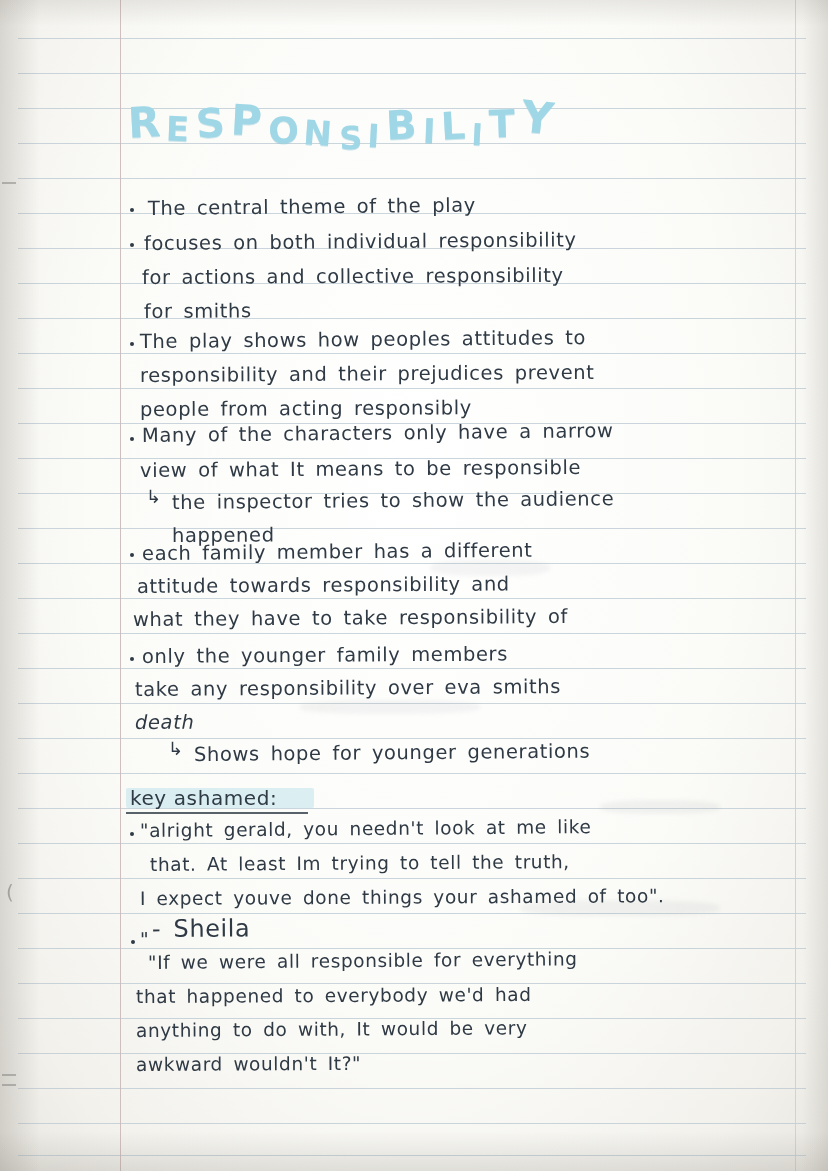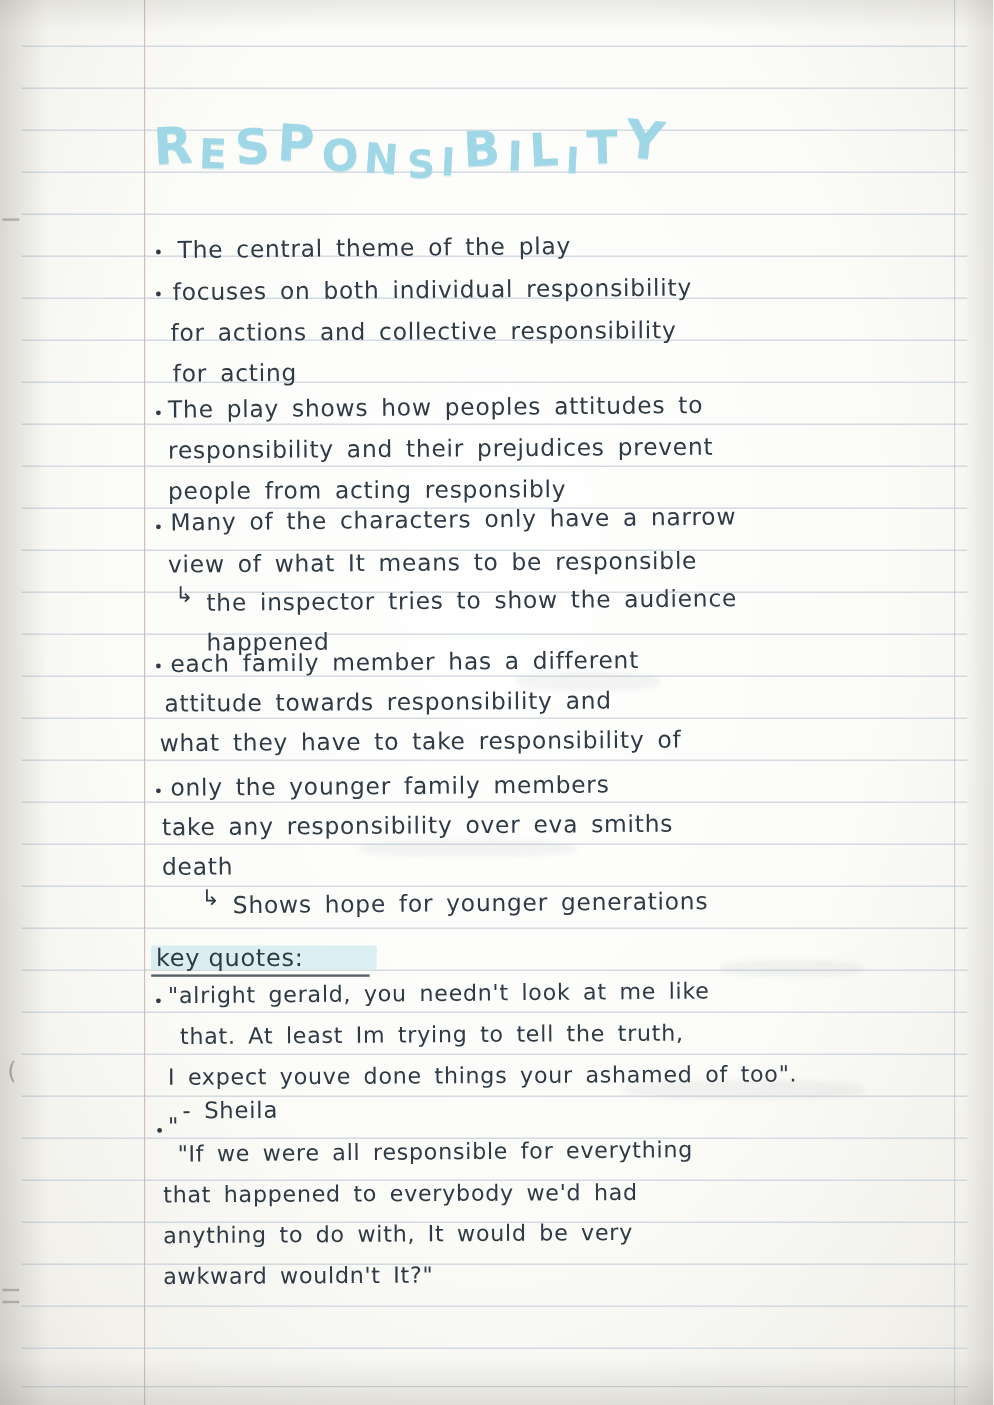--- a/index.html
+++ b/index.html
@@ -250,21 +250,21 @@
   </div>
 
   <div class="ink">
 
     <div class="bullet" style="left:130px; top:208px;"></div>
     <div class="hw" style="left:148px; top:197px; transform:rotate(-0.6deg);">The central theme of the play</div>
 
     <div class="bullet" style="left:130px; top:243px;"></div>
     <div class="hw" style="left:144px; top:232px; transform:rotate(-0.5deg);">focuses on both individual responsibility</div>
     <div class="hw" style="left:142px; top:266px; transform:rotate(-0.3deg);">for actions and collective responsibility</div>
-    <div class="hw" style="left:144px; top:300px; transform:rotate(-0.4deg);">for acting</div>
+    <div class="hw" style="left:144px; top:300px; transform:rotate(-0.4deg);">for smiths</div>
 
     <div class="bullet" style="left:130px; top:342px;"></div>
     <div class="hw" style="left:140px; top:330px; transform:rotate(-0.5deg);">The play shows how peoples attitudes to</div>
     <div class="hw" style="left:140px; top:364px; transform:rotate(-0.4deg);">responsibility and their prejudices prevent</div>
     <div class="hw" style="left:140px; top:398px; transform:rotate(-0.3deg);">people from acting responsibly</div>
 
     <div class="bullet" style="left:130px; top:437px;"></div>
     <div class="hw" style="left:142px; top:424px; transform:rotate(-0.6deg);">Many of the characters only have a narrow</div>
     <div class="hw" style="left:140px; top:459px; transform:rotate(-0.4deg);">view of what It means to be responsible</div>
 
@@ -273,34 +273,34 @@
     <div class="hw" style="left:172px; top:524px; transform:rotate(-0.3deg);">happened</div>
 
     <div class="bullet" style="left:130px; top:553px;"></div>
     <div class="hw" style="left:142px; top:542px; transform:rotate(-0.5deg);">each family member has a different</div>
     <div class="hw" style="left:137px; top:575px; transform:rotate(-0.4deg);">attitude towards responsibility and</div>
     <div class="hw" style="left:133px; top:608px; transform:rotate(-0.4deg);">what they have to take responsibility of</div>
 
     <div class="bullet" style="left:130px; top:657px;"></div>
     <div class="hw" style="left:142px; top:645px; transform:rotate(-0.4deg);">only the younger family members</div>
     <div class="hw" style="left:135px; top:678px; transform:rotate(-0.4deg);">take any responsibility over eva smiths</div>
-    <div class="hw" style="left:135px; top:711px; transform:rotate(-0.3deg);">death</div>
+    <div class="hw" style="left:135px; top:711px; transform:rotate(-0.3deg);font-style:italic;">death</div>
 
     <div class="arrow" style="left:168px; top:738px;">↳</div>
     <div class="hw" style="left:194px; top:743px; transform:rotate(-0.5deg);">Shows hope for younger generations</div>
 
     <div class="kq-highlight"></div>
-    <div class="kq">key quotes:</div>
+    <div class="kq">key ashamed:</div>
     <div class="title-underline"></div>
 
     <div class="bullet" style="left:130px; top:832px;"></div>
     <div class="hw" style="left:140px; top:820px; font-size:18.5px; transform:rotate(-0.5deg);">"alright gerald, you needn't look at me like</div>
     <div class="hw" style="left:150px; top:854px; font-size:18.5px; transform:rotate(-0.4deg);">that. At least Im trying to tell the truth,</div>
     <div class="hw" style="left:140px; top:888px; font-size:18.5px; transform:rotate(-0.3deg);">I expect youve done things your ashamed of too".</div>
-    <div class="hw" style="left:152px; top:915px; font-size:19px; transform:rotate(-0.4deg);">- Sheila</div>
+    <div class="hw" style="left:152px; top:915px; font-size:24px; transform:rotate(-0.4deg);">- Sheila</div>
 
     <div class="bullet" style="left:131px; top:940px;"></div>
     <div class="hw" style="left:140px; top:928px; font-size:19px; transform:rotate(-0.4deg);">"</div>
     <div class="hw" style="left:148px; top:952px; font-size:18.5px; transform:rotate(-0.5deg);">"If we were all responsible for everything</div>
     <div class="hw" style="left:136px; top:986px; font-size:18.5px; transform:rotate(-0.3deg);">that happened to everybody we'd had</div>
     <div class="hw" style="left:136px; top:1020px; font-size:18.5px; transform:rotate(-0.4deg);">anything to do with, It would be very</div>
     <div class="hw" style="left:136px; top:1054px; font-size:18.5px; transform:rotate(-0.3deg);">awkward wouldn't It?"</div>
 
   </div>
 

